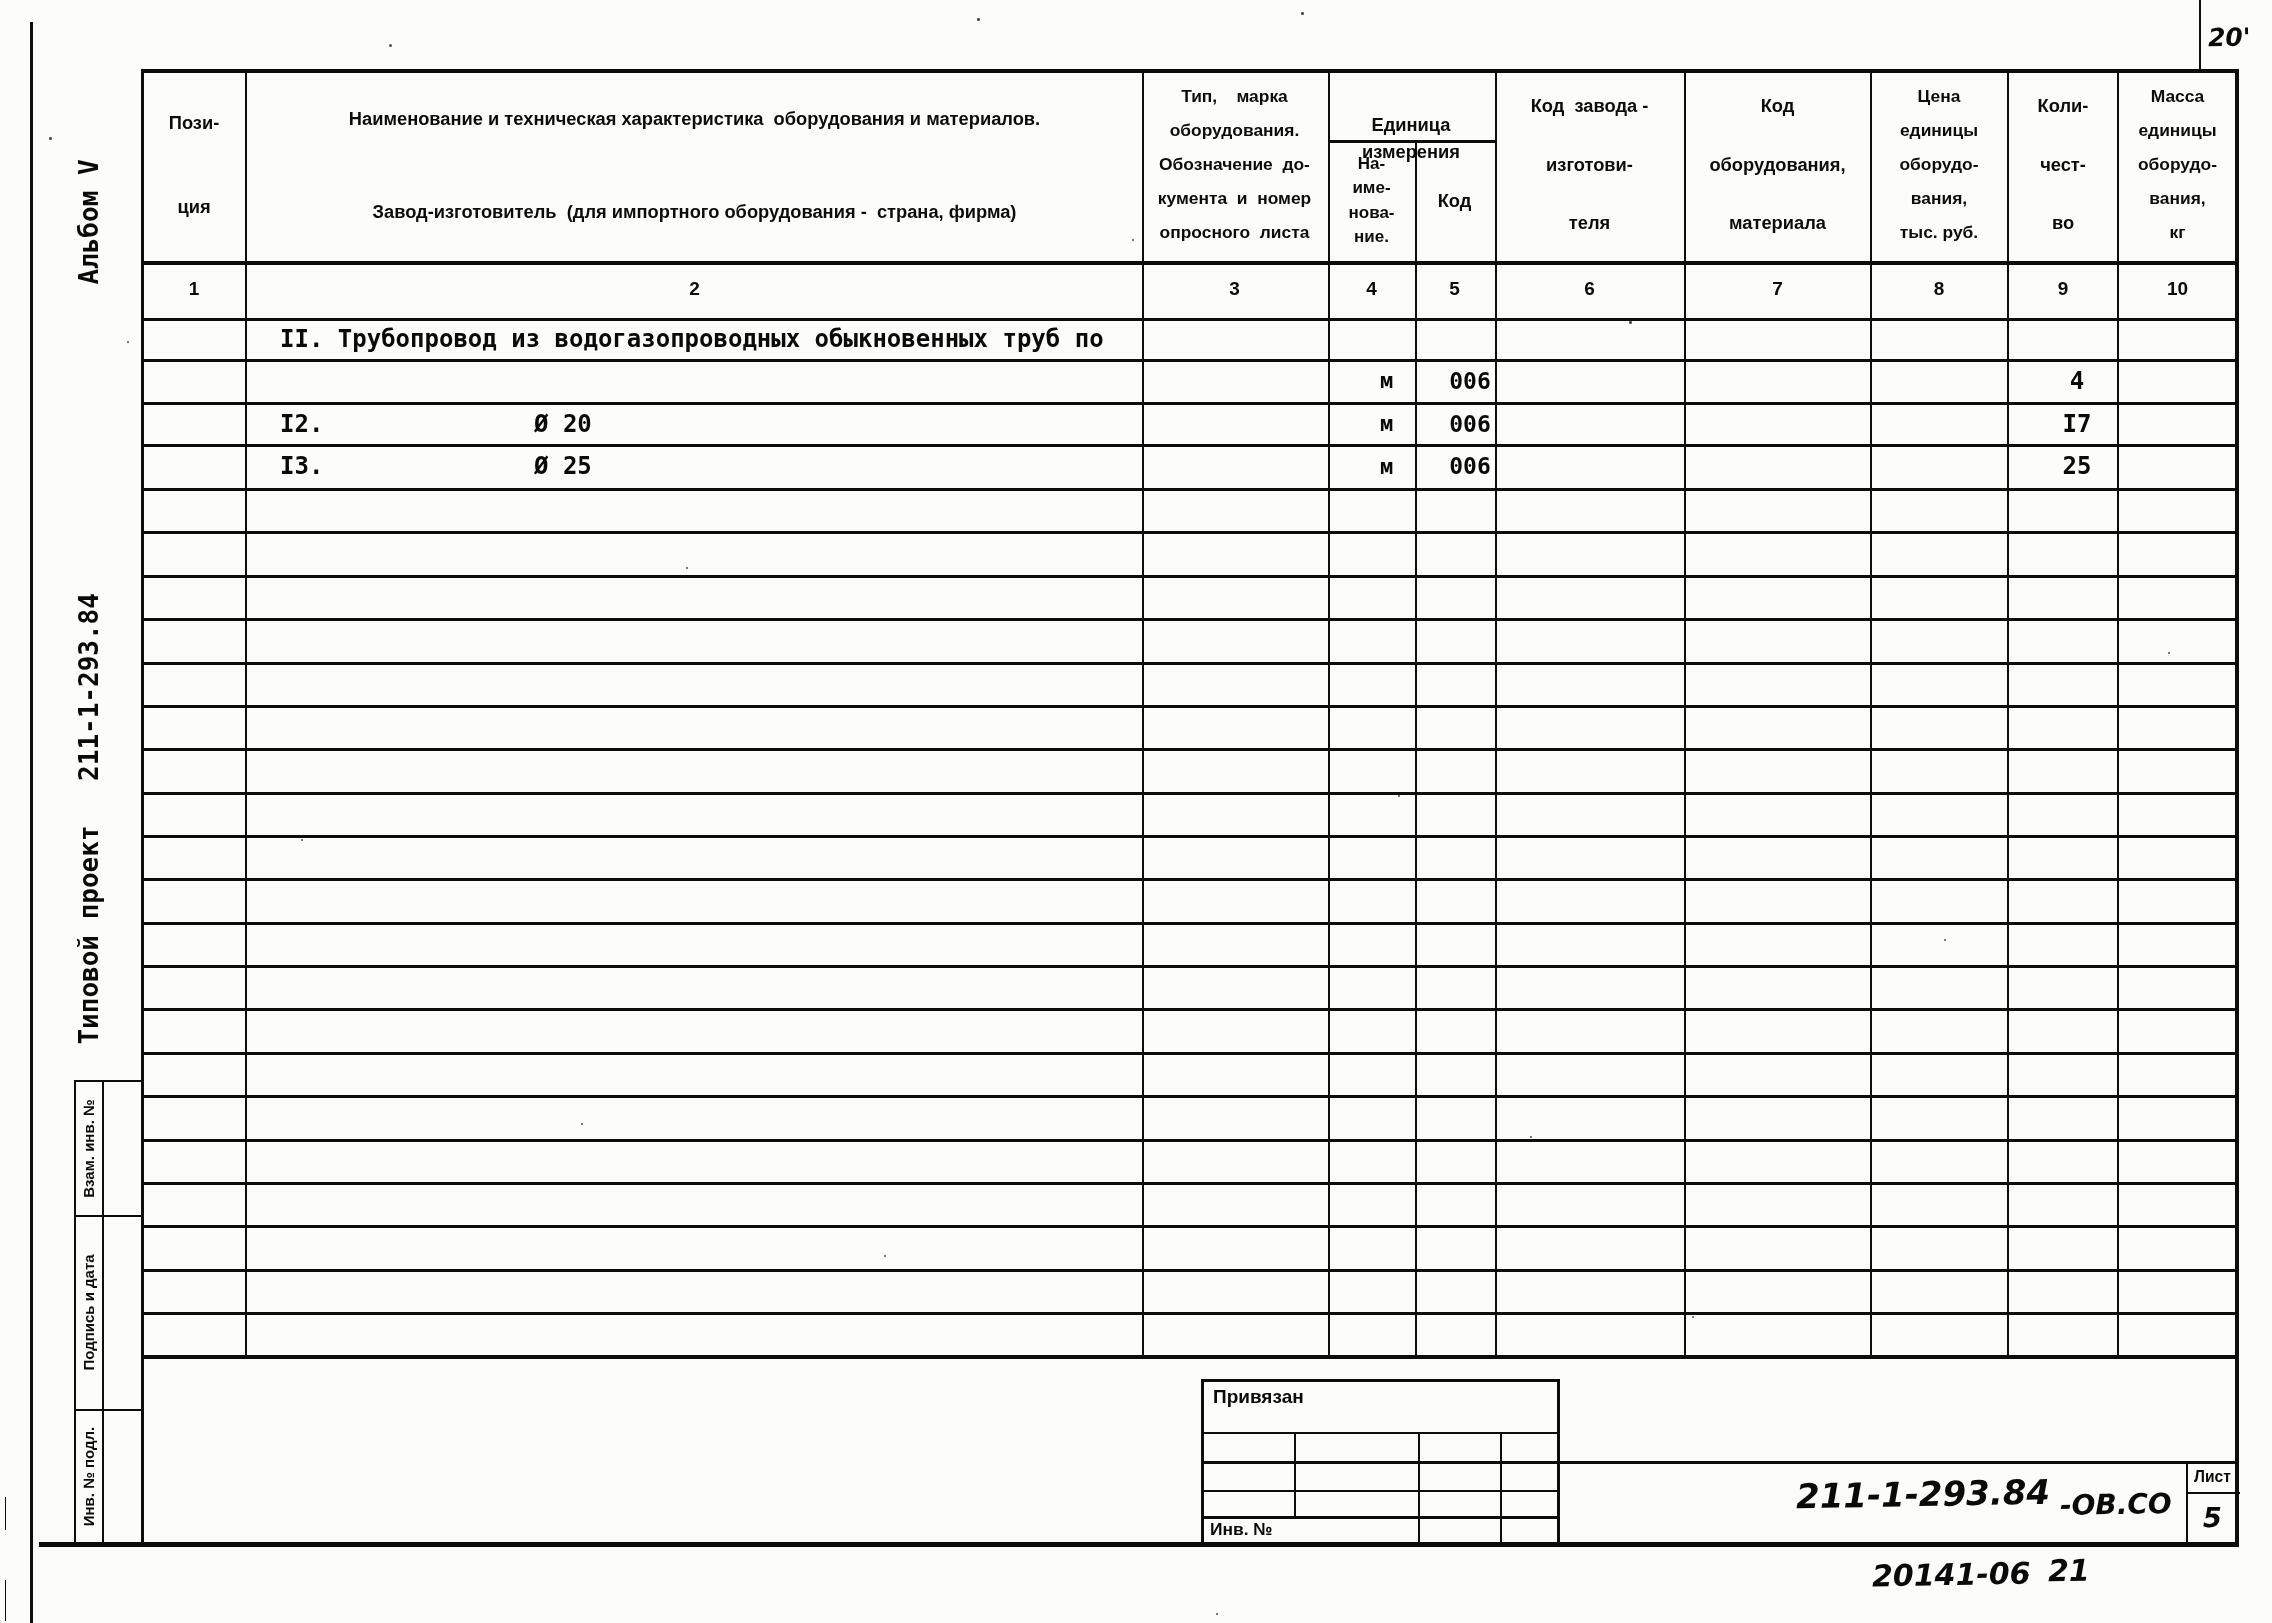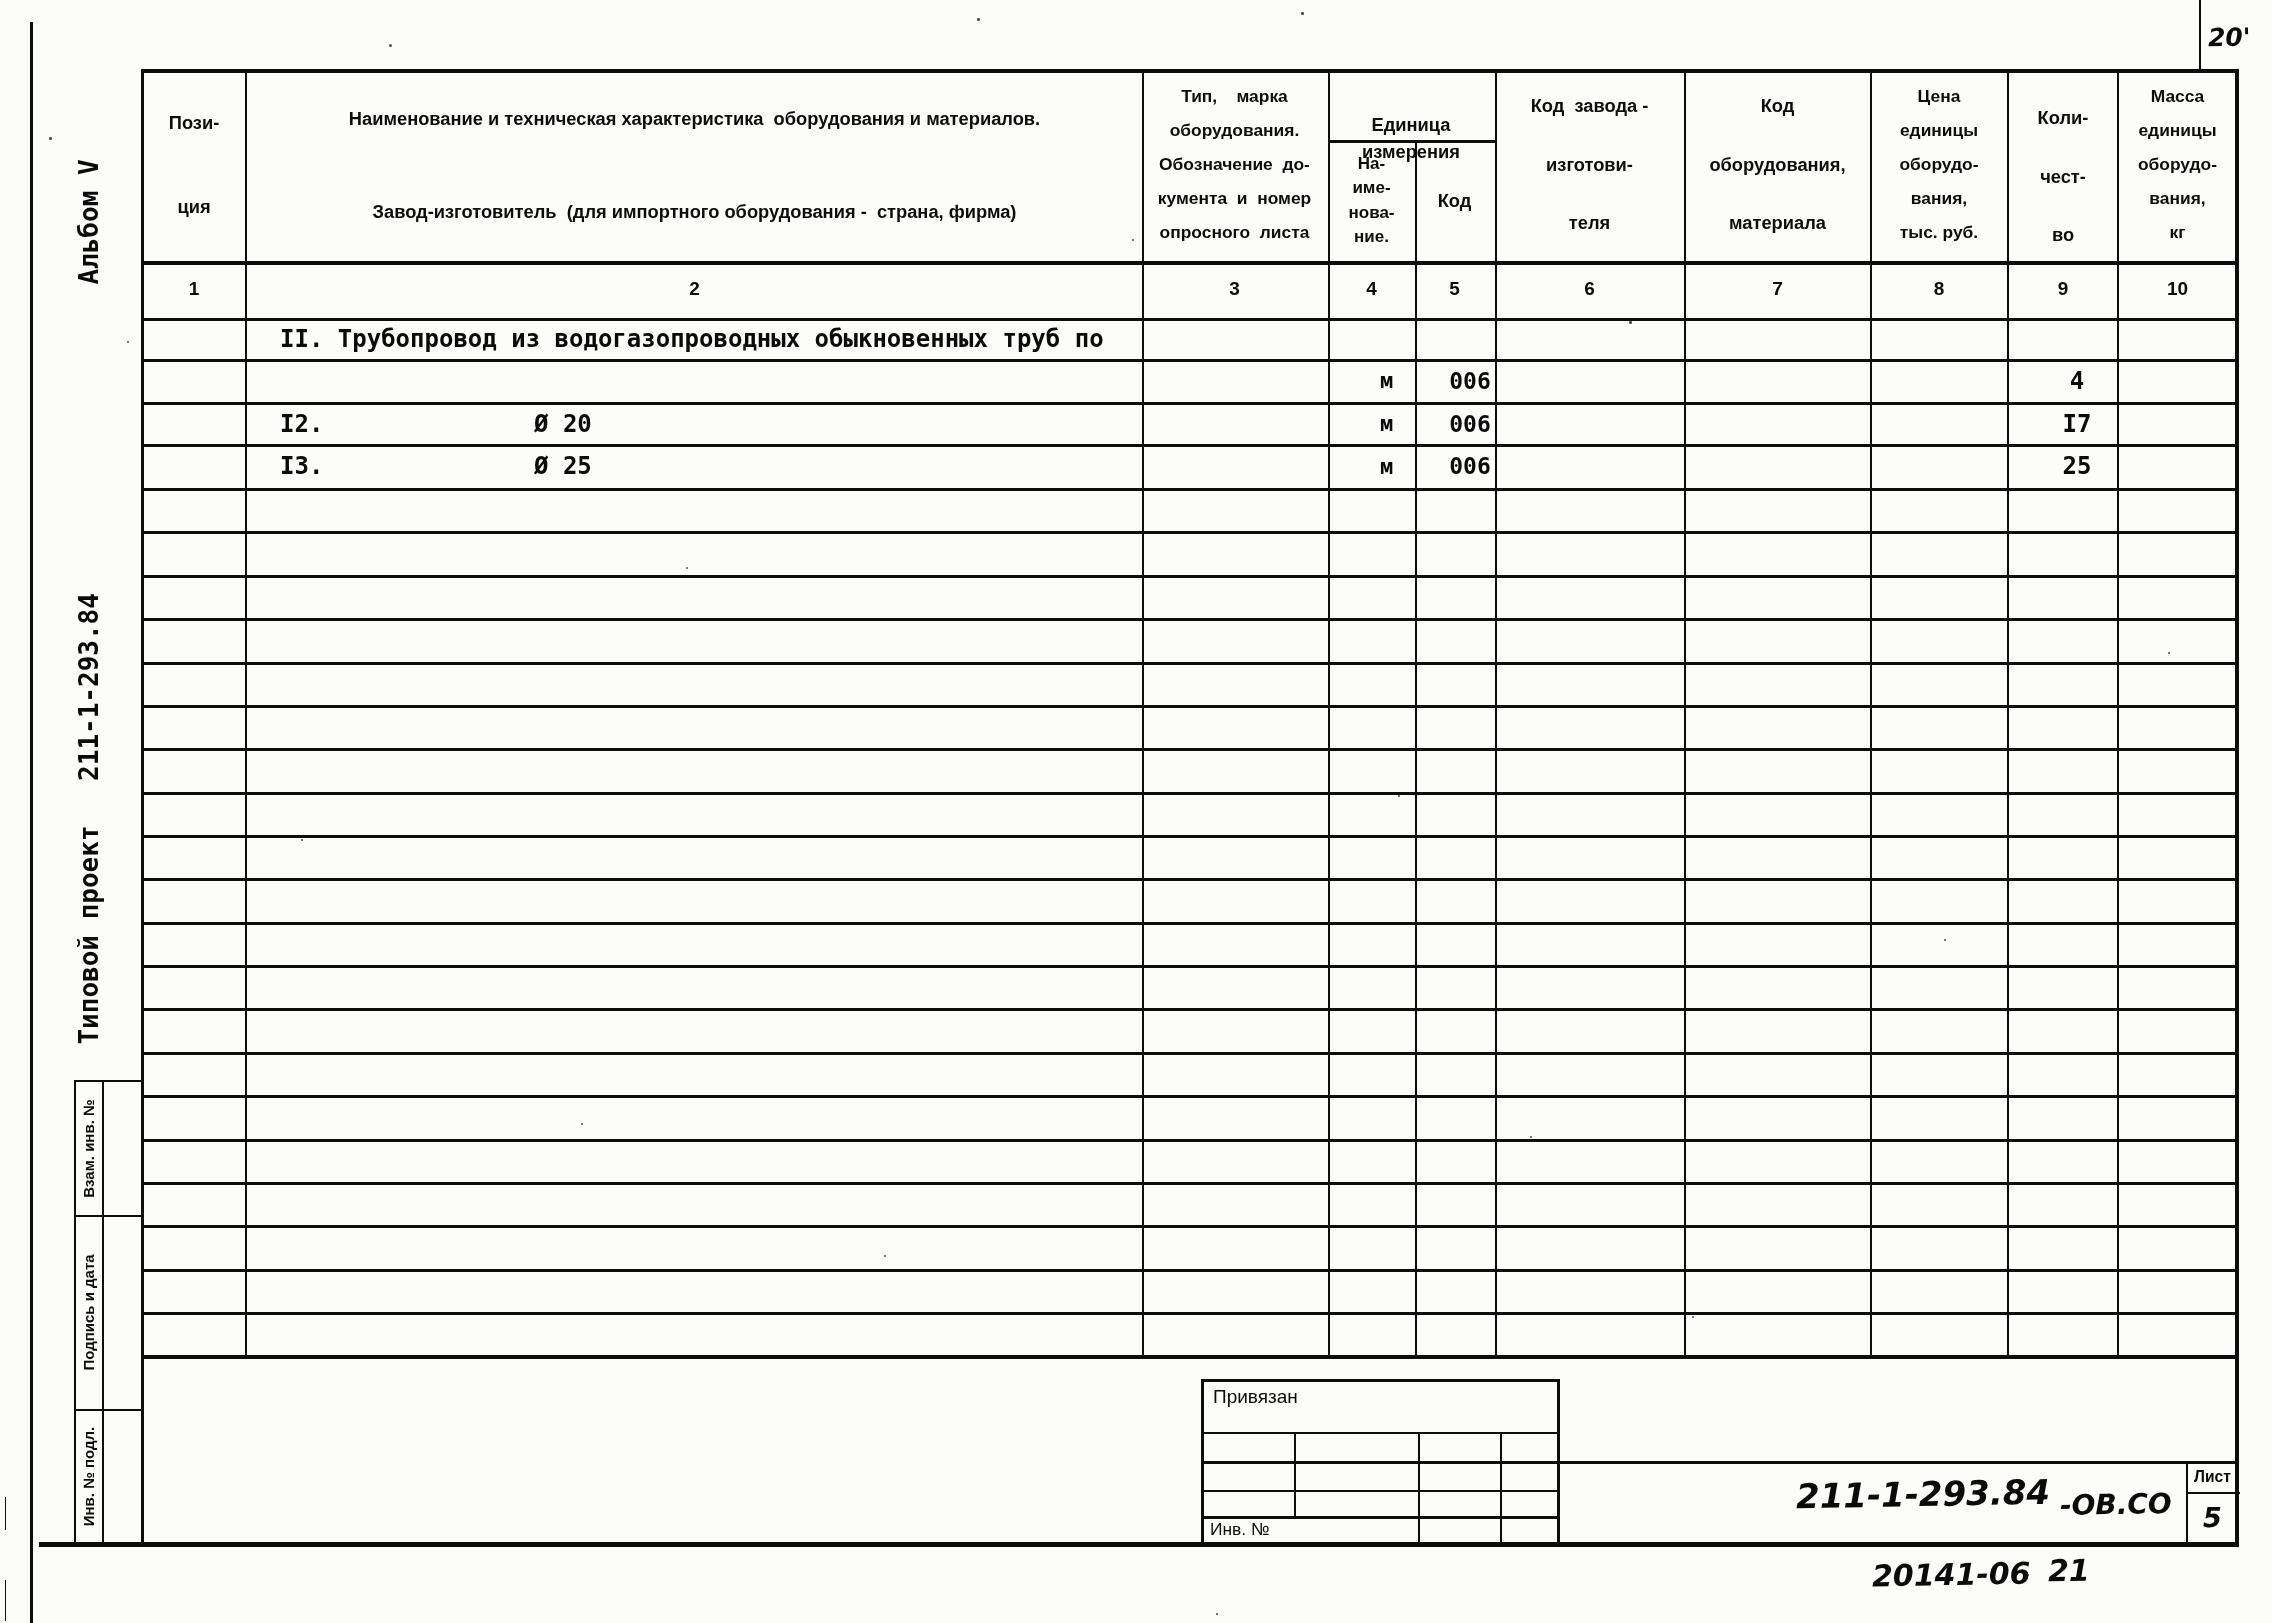--- a/index.html
+++ b/index.html
@@ -40,21 +40,21 @@
   
   .rotbox{position:absolute;display:flex;align-items:center;justify-content:center;}
   .rotbox > span{transform:rotate(-90deg);white-space:nowrap;display:block;}
   .sidebig{font-family:"DejaVu Sans Mono", monospace;font-weight:700;font-size:26px;color:#0a0a0a;}
   .stamplbl{font-family:"Liberation Sans",sans-serif;font-weight:700;font-size:15px;}
   
   .hand{
     font-family:"DejaVu Sans", sans-serif;font-style:italic;font-weight:700;
     color:#0a0a0a;transform:rotate(-1deg);white-space:nowrap;
   }
-  .tb-label{position:absolute;font-weight:400;font-family:"Liberation Sans",sans-serif;}
+  .tb-label{position:absolute;font-weight:700;font-family:"Liberation Sans",sans-serif;}
   .speck{position:absolute;background:#222;border-radius:50%;opacity:.8;}
 </style>
 </head>
 <body>
 
 <div id="sheet">
 
   <div class="ln" style="left:30px;top:22px;width:2.7px;height:1601px;"></div>
   <div class="ln" style="left:39px;top:1542px;width:2200px;height:4.6px;"></div>
   <div class="ln" style="left:2199px;top:0;width:2.3px;height:69px;"></div>
@@ -126,21 +126,21 @@
 изготови-
 теля</div>
   <div class="hdr lh-3" style="left:1688px;top:72px;width:179px;height:186px;">Код
 оборудования,
 материала</div>
   <div class="hdr lh-5" style="left:1874px;top:72px;width:130px;height:186px;">Цена
 единицы
 оборудо-
 вания,
 тыс. руб.</div>
-  <div class="hdr lh-3" style="left:2011px;top:84px;width:104px;height:186px;">Коли-
+  <div class="hdr lh-3" style="left:2011px;top:72px;width:104px;height:186px;">Коли-
 чест-
 во</div>
   <div class="hdr lh-5" style="left:2120px;top:72px;width:115px;height:186px;">Масса
 единицы
 оборудо-
 вания,
 кг</div>
 
   <div class="num" style="left:146px;top:264px;width:96px;height:50px;">1</div>
   <div class="num" style="left:250px;top:264px;width:889px;height:50px;">2</div>

